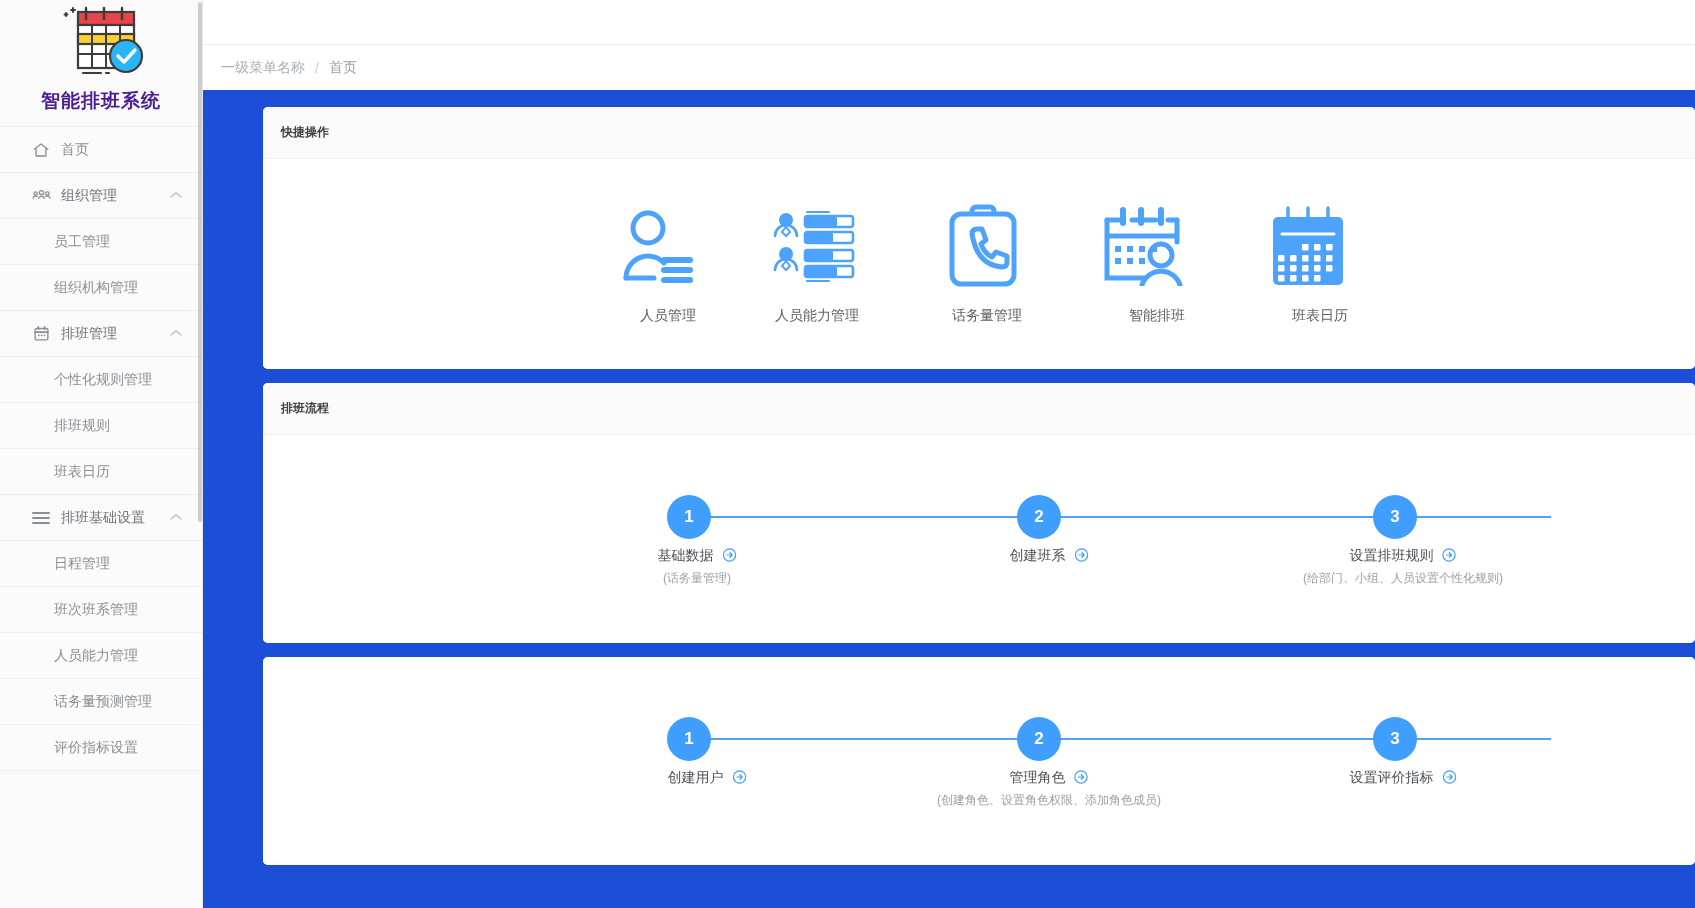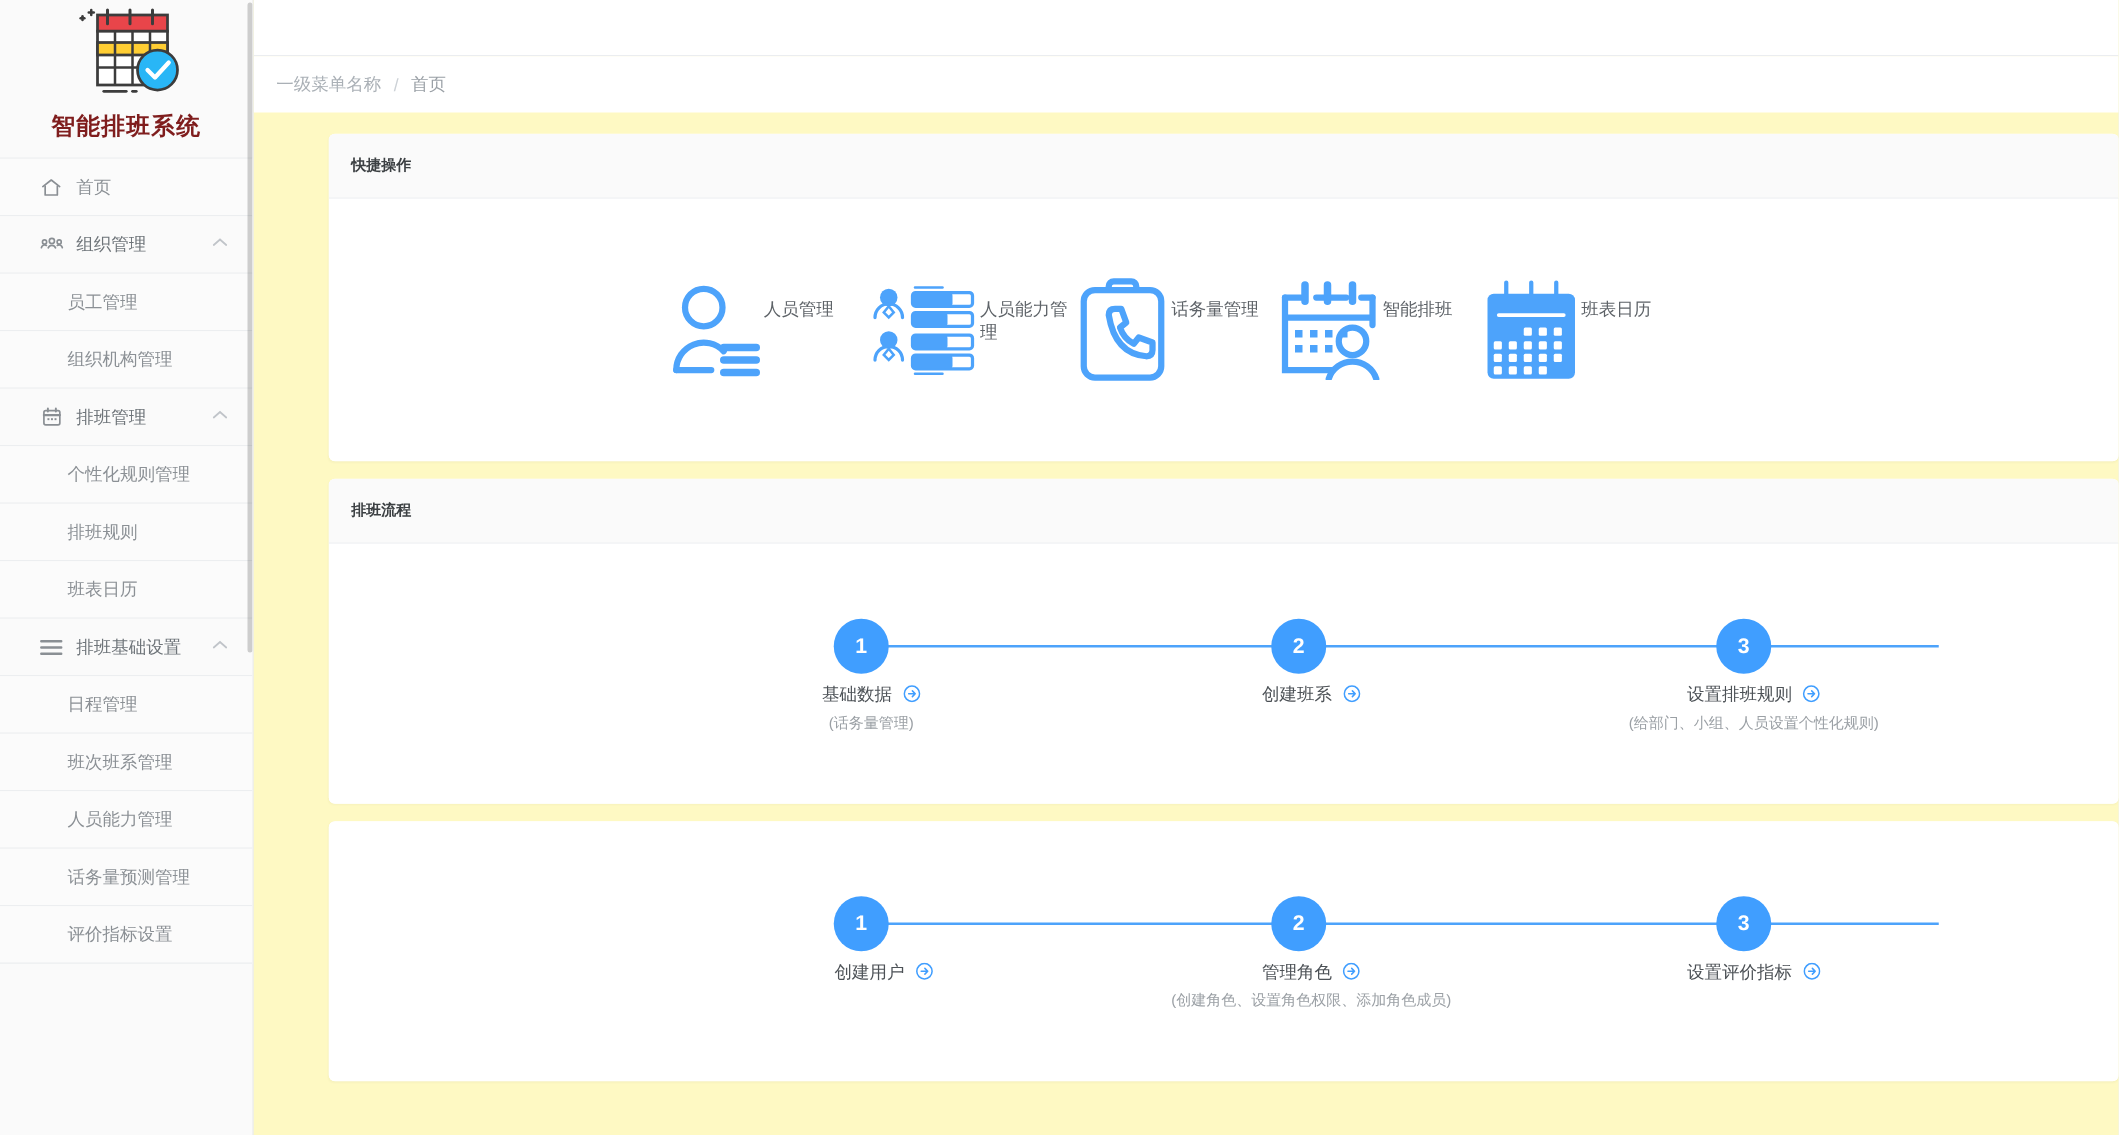--- a/index.html
+++ b/index.html
@@ -15,21 +15,21 @@
   .sidebar {
     width: 203px; min-width: 203px; height: 908px;
     background: #fafafa;
     border-right: 1px solid #e8e8e8;
     overflow: hidden;
     position: relative;
   }
   .brand { padding: 6px 0 12px; text-align: center; }
   .brand-logo { width: 104px; height: 80px; margin: 0 auto; display: block; }
   .brand-name {
-    font-size: 19px; font-weight: bold; color: #7f1d1d;
+    font-size: 19px; font-weight: bold; color: #4c1d95;
     letter-spacing: 1px; margin-top: 2px;
   }
   .menu { border-top: 1px solid #eceef0; }
   .menu-group-title, .menu-item {
     display: flex; align-items: center;
     height: 46px;
     border-bottom: 1px solid #eceef0;
     font-size: 14px;
     color: #7b8085;
     cursor: pointer;
@@ -50,21 +50,21 @@
     width: 20px; height: 20px; margin-right: 10px;
     display: flex; align-items: center; justify-content: center; color: #8a8f94;
   }
   .scroll-thumb {
     position: absolute; right: 0px; top: 2px;
     width: 4px; height: 520px; border-radius: 3px;
     background: rgba(0,0,0,0.18);
   }
 
   
-  .main { flex: 1; height: 908px; background: #fef9c3; overflow: hidden; position: relative; }
+  .main { flex: 1; height: 908px; background: #1d4ed8; overflow: hidden; position: relative; }
   .topbar { height: 45px; background: #ffffff; border-bottom: 1px solid #ebedf0; }
   .breadcrumb {
     height: 45px; background: #ffffff;
     display: flex; align-items: center;
     padding-left: 18px; font-size: 14px; color: #aab0b6;
   }
   .breadcrumb .sep { margin: 0 10px; color: #ccd1d6; }
   .breadcrumb .crumb { color: #aab0b6; cursor: pointer; }
   .breadcrumb .crumb.current { color: #9aa0a6; }
 
@@ -82,22 +82,22 @@
     padding-left: 18px;
     font-size: 12px; font-weight: bold; color: #3c4043;
     background: #fafafa;
     border-bottom: 1px solid #eef0f2;
   }
   .card-body { background: #ffffff; }
 
   
   .qa-row { display: flex; height: 210px; align-items: center; padding-left: 270px; }
   .qa-item {
-    width: 163px; display: flex; flex-direction: row;
-    align-items: flex-start; cursor: pointer;
+    width: 163px; display: flex; flex-direction: column;
+    align-items: flex-end; cursor: pointer;
   }
   .qa-icon { height: 86px; display: flex; align-items: center; justify-content: center; }
   .qa-label { margin-top: 18px; font-size: 14px; color: #5e6368; }
 
   
   .flow-body { padding: 60px 0 40px 0; position: relative; height: 208px; }
   .flow-track {
     position: relative; height: 44px;
     margin: 0 80px 0 0;
   }

